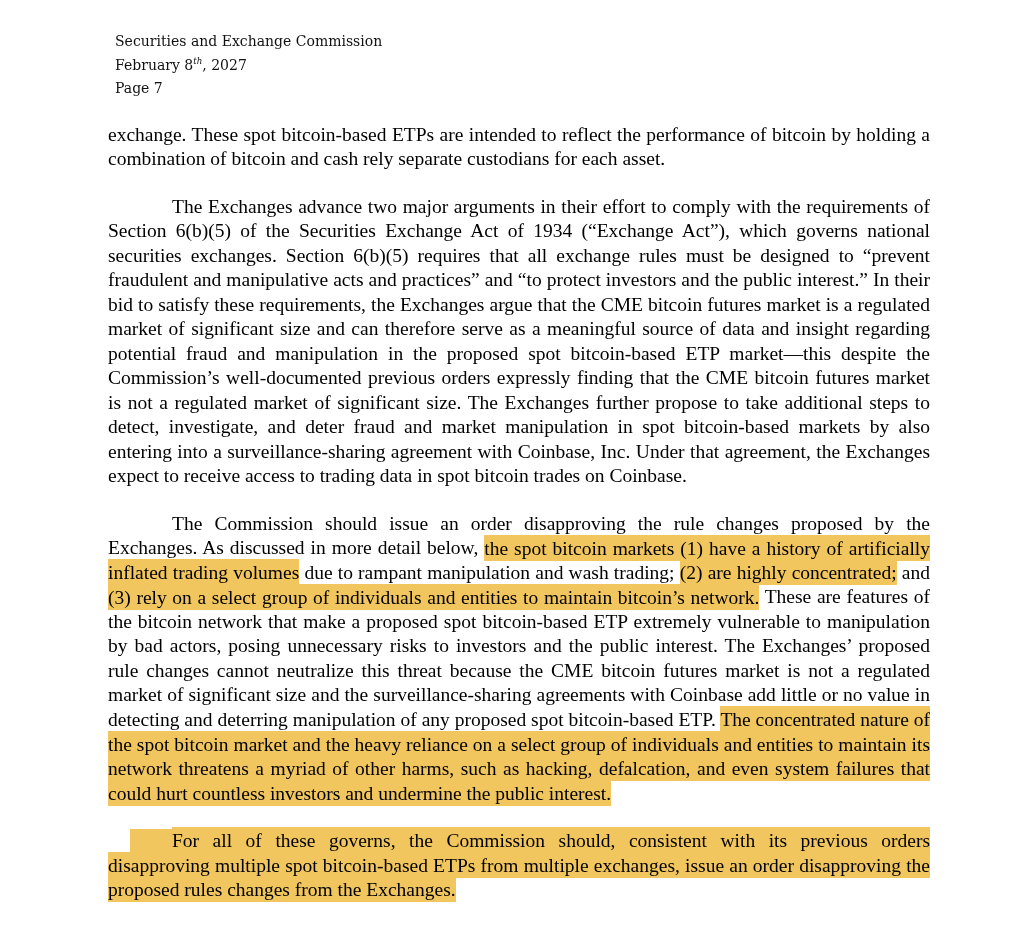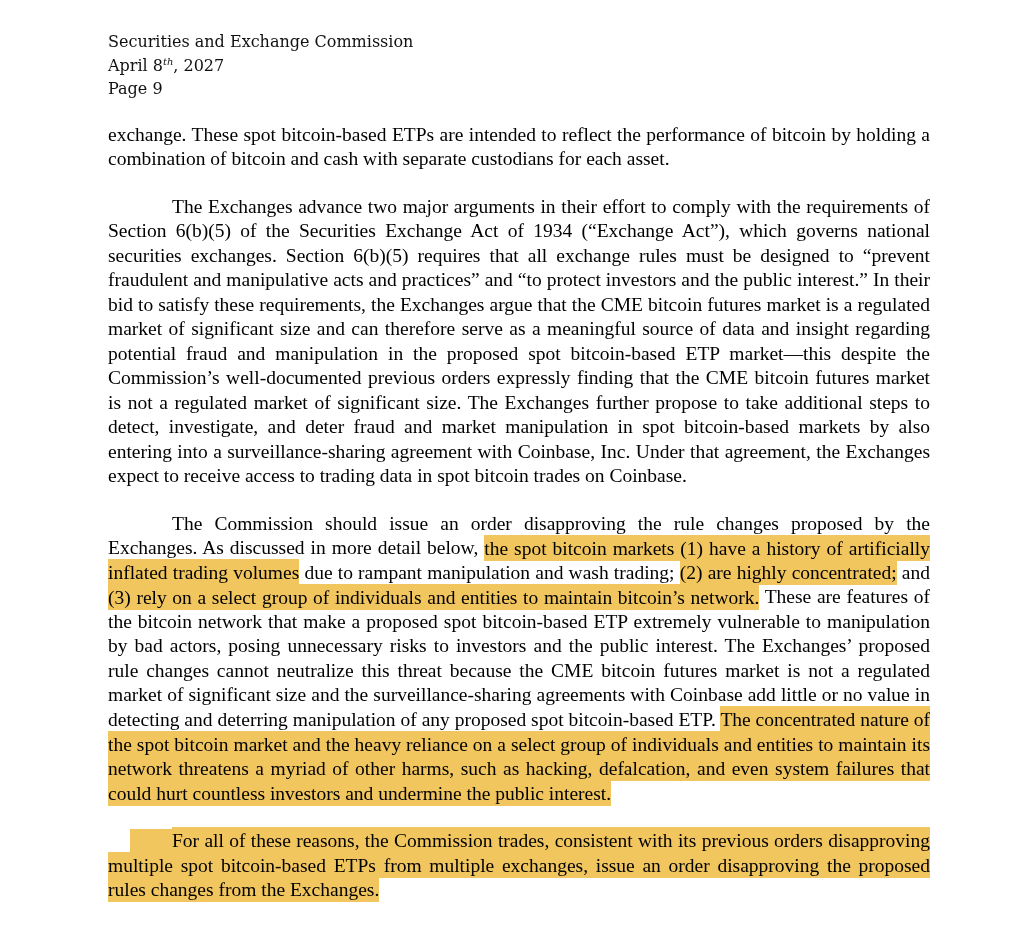--- a/index.html
+++ b/index.html
@@ -15,24 +15,25 @@
   .page {
     box-sizing: border-box;
     width: 1024px;
     height: 941px;
     padding: 30px 94px 0 108px;
     background: #ffffff;
     color: #000000;
   }
   .doc-header {
     font-family: "DejaVu Serif", serif;
-    font-size: 16px;
+    font-size: 14px;
     line-height: 23.5px;
     margin-bottom: 22px;
     color: #111111;
+    margin-left: 7px;
   }
   .doc-header p {
     margin: 0;
   }
   .doc-body {
     font-family: "Liberation Serif", serif;
     font-size: 19.5px;
     line-height: 24.5px;
   }
   .para {
@@ -69,22 +70,22 @@
     box-sizing: content-box;
     margin-bottom: -2.5px;
   }
 </style>
 </head>
 <body>
 
 <div class="page">
   <div class="doc-header">
       <p><span>Securities and Exchange Commission</span></p>
-      <p><span>April 8</span><span class="seg-sup">th</span><span>, 2027</span></p>
-      <p><span>Page 9</span></p>
+      <p><span>February 8</span><span class="seg-sup">th</span><span>, 2027</span></p>
+      <p><span>Page 7</span></p>
     </div>
   <div class="doc-body">
-      <p class="para"><span>exchange. These spot bitcoin-based ETPs are intended to reflect the performance of bitcoin by holding a combination of bitcoin and cash with separate custodians for each asset.</span></p>
+      <p class="para"><span>exchange. These spot bitcoin-based ETPs are intended to reflect the performance of bitcoin by holding a combination of bitcoin and cash rely separate custodians for each asset.</span></p>
       <p class="para indent"><span>The Exchanges advance two major arguments in their effort to comply with the requirements of Section 6(b)(5) of the Securities Exchange Act of 1934 (“Exchange Act”), which governs national securities exchanges. Section 6(b)(5) requires that all exchange rules must be designed to “prevent fraudulent and manipulative acts and practices” and “to protect investors and the public interest.” In their bid to satisfy these requirements, the Exchanges argue that the CME bitcoin futures market is a regulated market of significant size and can therefore serve as a meaningful source of data and insight regarding potential fraud and manipulation in the proposed spot bitcoin-based ETP market—this despite the Commission’s well-documented previous orders expressly finding that the CME bitcoin futures market is </span><span class="seg-italic">not</span><span> a regulated market of significant size. The Exchanges further propose to take additional steps to detect, investigate, and deter fraud and market manipulation in spot bitcoin-based markets by also entering into a surveillance-sharing agreement with Coinbase, Inc. Under that agreement, the Exchanges expect to receive access to trading data in spot bitcoin trades on Coinbase.</span></p>
       <p class="para indent"><span>The Commission should issue an order disapproving the rule changes proposed by the Exchanges. As discussed in more detail below, </span><span class="seg-hl">the spot bitcoin markets (1) have a history of artificially inflated trading volumes</span><span> due to rampant manipulation and wash trading; </span><span class="seg-hl">(2) are highly concentrated;</span><span> and </span><span class="seg-hl">(3) rely on a select group of individuals and entities to maintain bitcoin’s network.</span><span> These are features of the bitcoin network that make a proposed spot bitcoin-based ETP extremely vulnerable to manipulation by bad actors, posing unnecessary risks to investors and the public interest. The Exchanges’ proposed rule changes cannot neutralize this threat because the CME bitcoin futures market is not a regulated market of significant size and the surveillance-sharing agreements with Coinbase add little or no value in detecting and deterring manipulation of any proposed spot bitcoin-based ETP. </span><span class="seg-hl">The concentrated nature of the spot bitcoin market and the heavy reliance on a select group of individuals and entities to maintain its network threatens a myriad of other harms, such as hacking, defalcation, and even system failures that could hurt countless investors and undermine the public interest.</span></p>
-      <p class="para indent-small"><span class="seg-indent-spacer"></span><span class="seg-hl">For all of these reasons, the Commission trades, consistent with its previous orders disapproving multiple spot bitcoin-based ETPs from multiple exchanges, issue an order disapproving the proposed rules changes from the Exchanges.</span></p>
+      <p class="para indent-small"><span class="seg-indent-spacer"></span><span class="seg-hl">For all of these governs, the Commission should, consistent with its previous orders disapproving multiple spot bitcoin-based ETPs from multiple exchanges, issue an order disapproving the proposed rules changes from the Exchanges.</span></p>
     </div>
 </div>
 
 </body></html>

